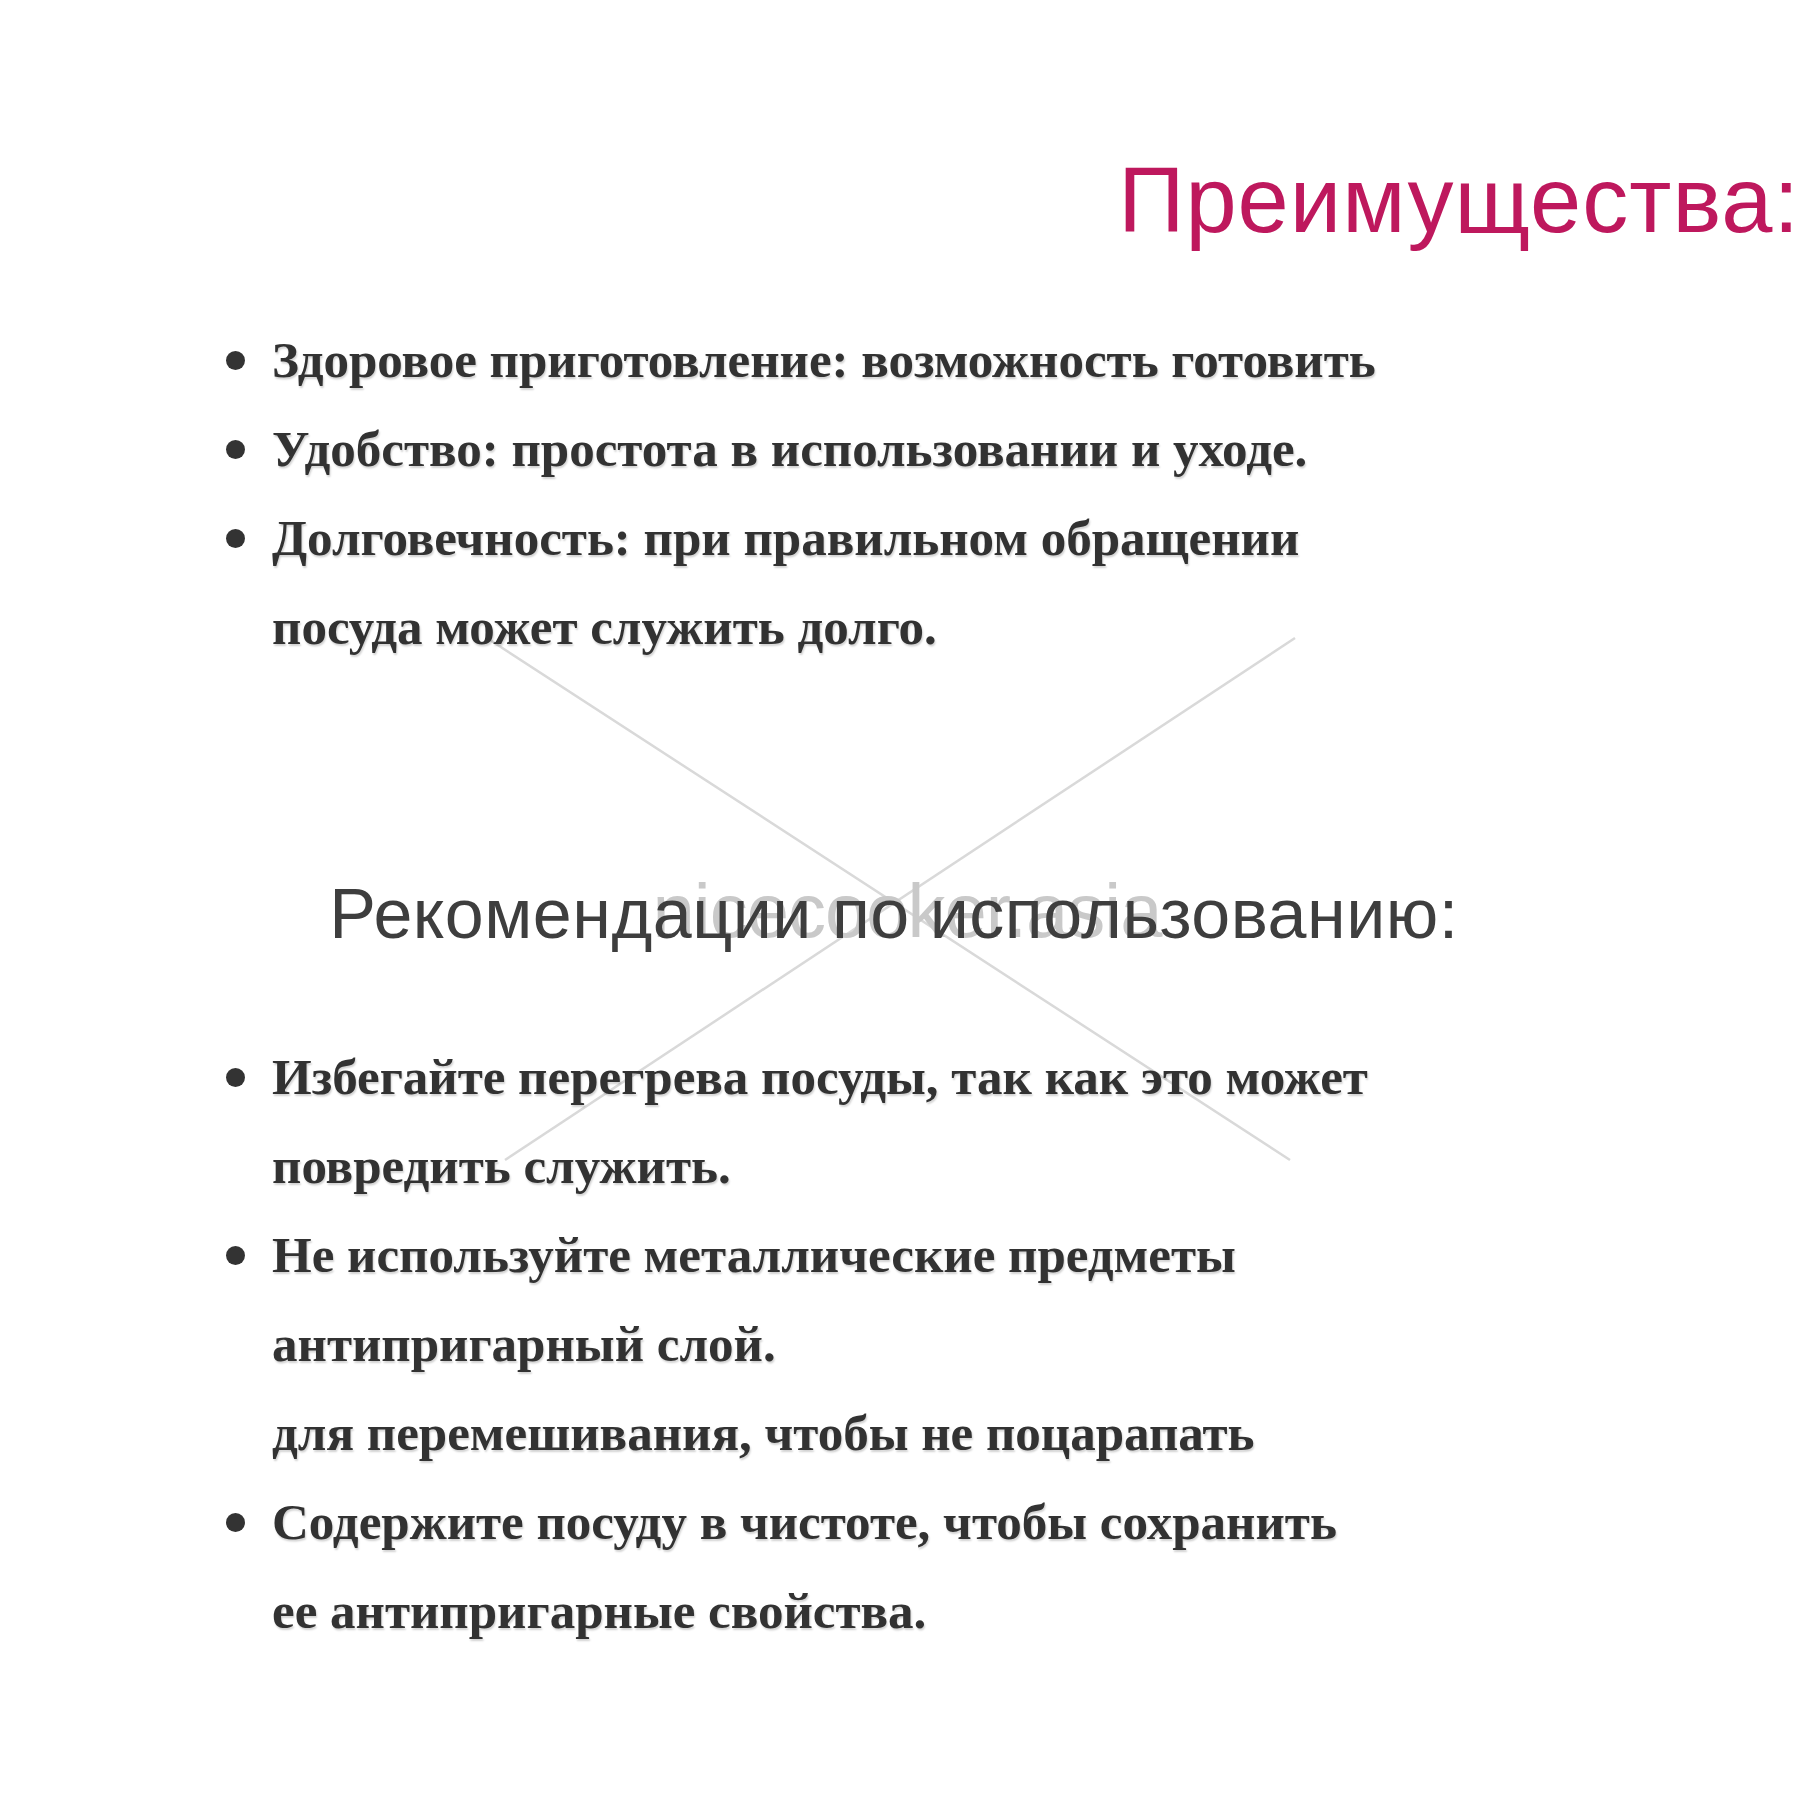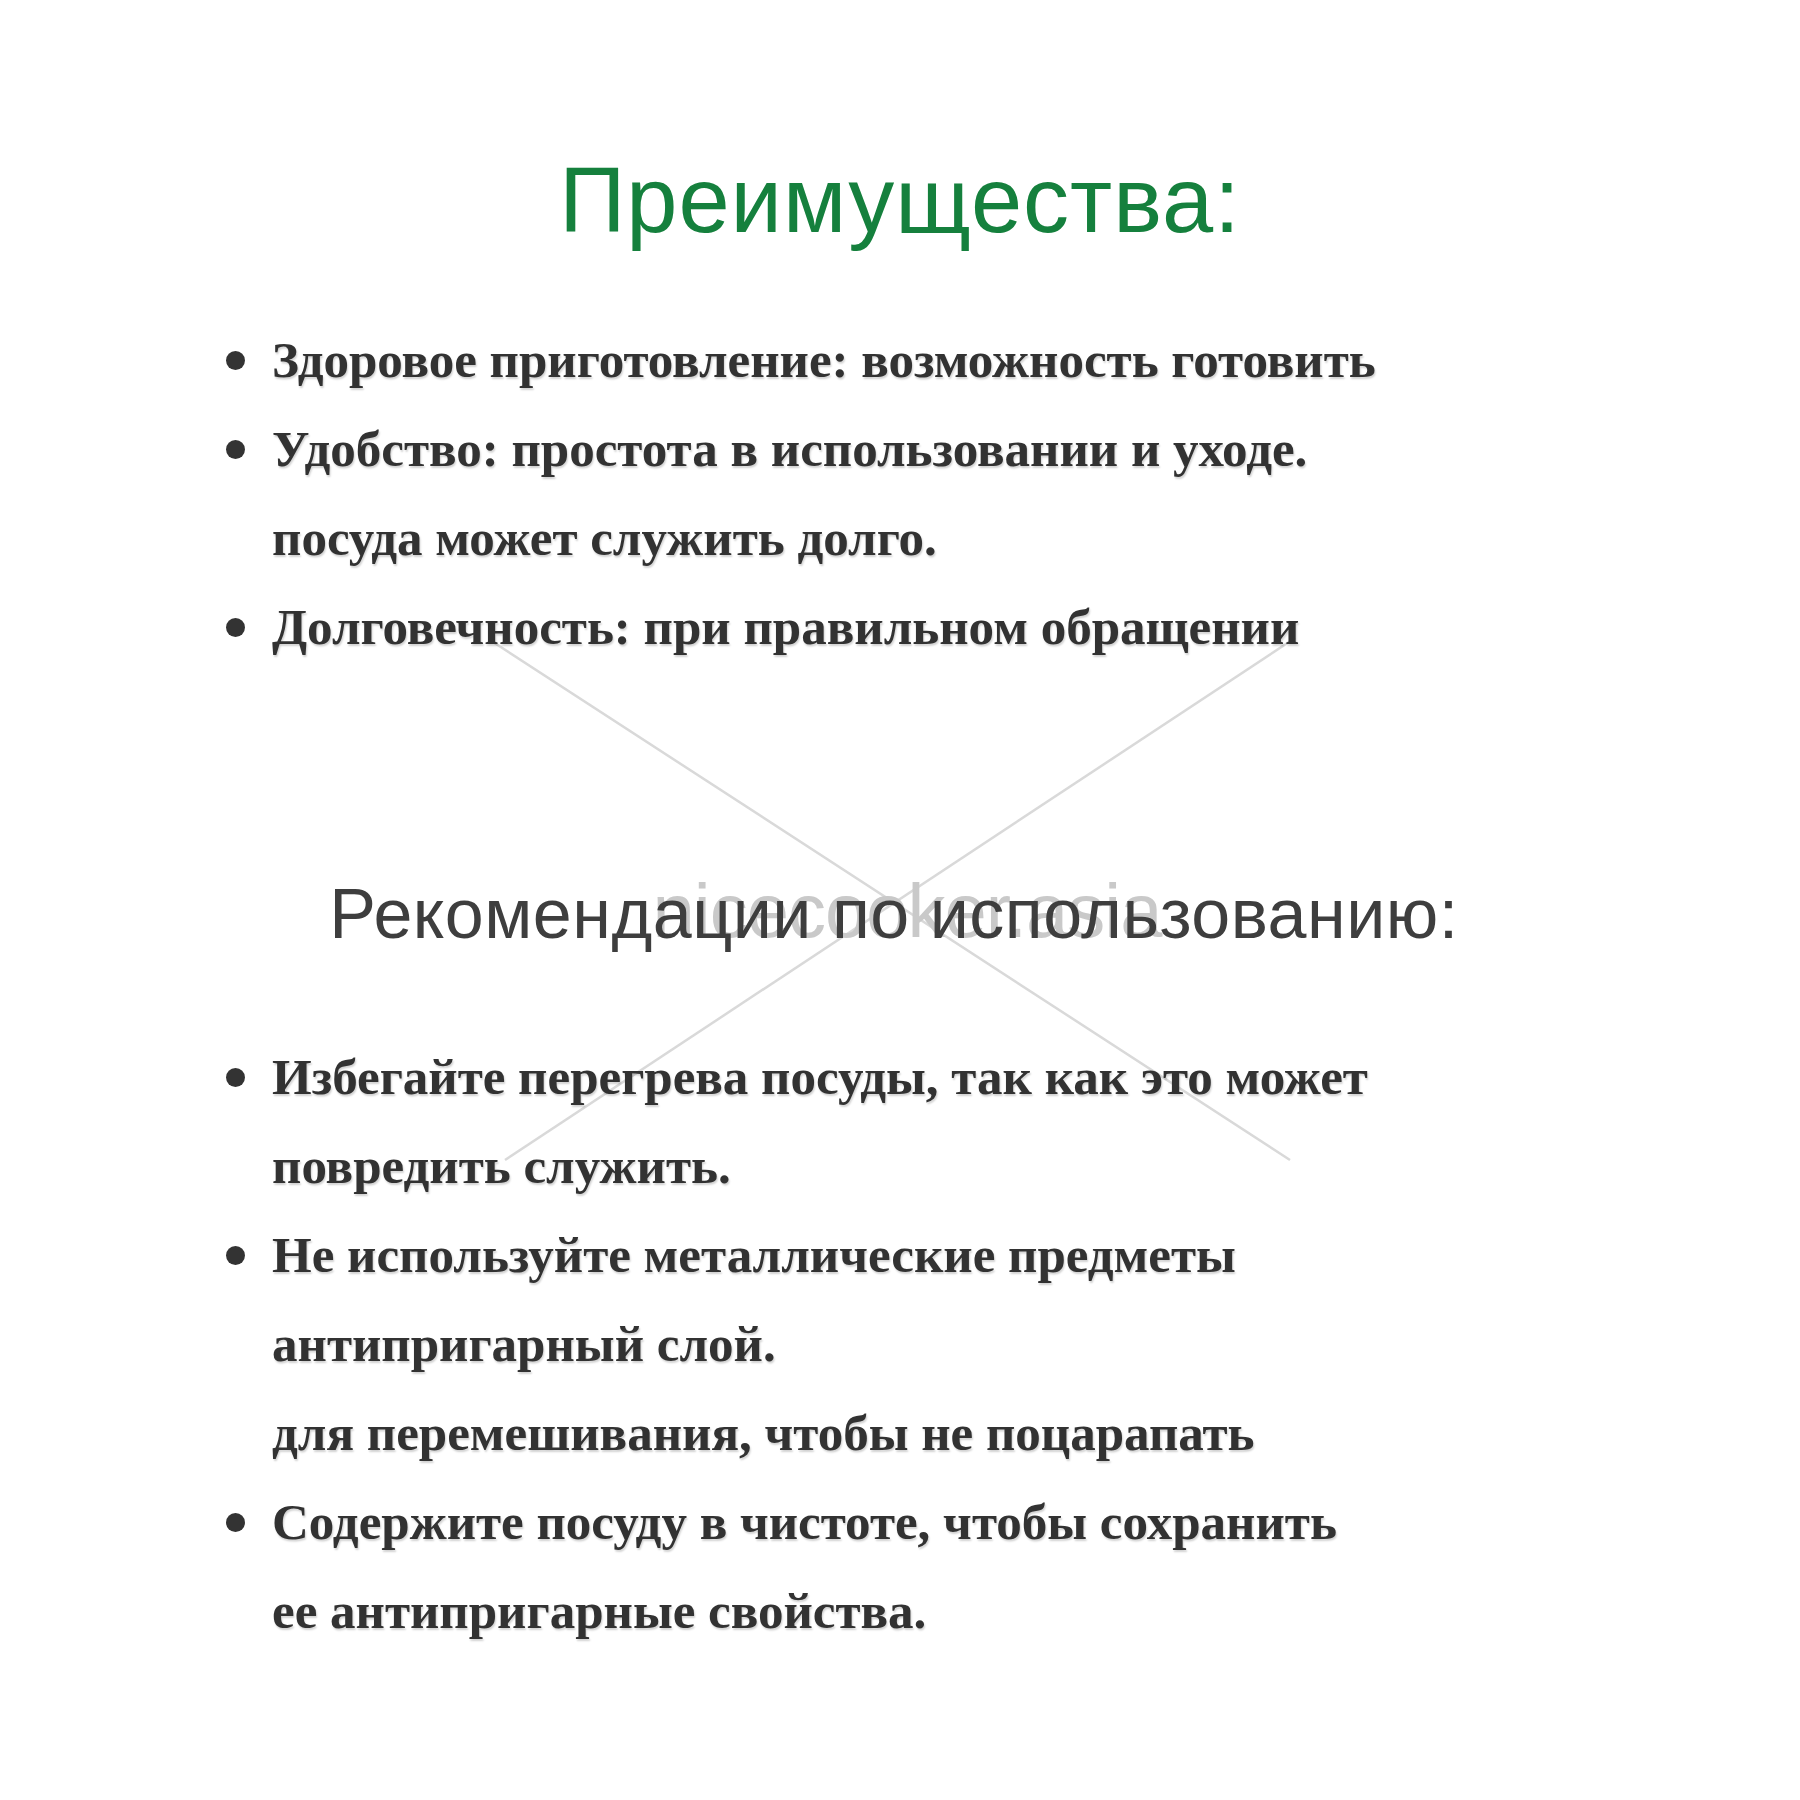--- a/index.html
+++ b/index.html
@@ -18,23 +18,23 @@
     text-align:center;
     font-size:76px;line-height:1;font-weight:400;
     letter-spacing:-1px;
     color:#c9c9c9;
     margin-left:14px;
   }
   
   .content{position:absolute;inset:0;z-index:1;}
   .h1{
     position:absolute;top:154px;left:0;right:0;
-    text-align:center;
+    text-align:right;
     font-size:92px;line-height:1;font-weight:300;
-    color:#15803d;letter-spacing:1px;
+    color:#be185d;letter-spacing:1px;
   }
   .h2{
     position:absolute;top:879px;left:0;right:12px;
     text-align:center;
     font-size:70px;line-height:1;font-weight:300;
     color:#3e3e3e;letter-spacing:0.5px;
   }
   .list{
     position:absolute;left:272px;width:1380px;
     font-size:51px;font-weight:700;color:#323232;
@@ -75,25 +75,25 @@
     <div class="list list-advantages">
       <div class="row">
         <span class="dot"></span>
         <span>Здоровое приготовление: возможность готовить</span>
       </div>
       <div class="row">
         <span class="dot"></span>
         <span>Удобство: простота в использовании и уходе.</span>
       </div>
       <div class="row">
-        <span>посуда может служить долго.</span>
+        <span class="dot"></span>
+        <span>Долговечность: при правильном обращении</span>
       </div>
       <div class="row">
-        <span class="dot"></span>
-        <span>Долговечность: при правильном обращении</span>
+        <span>посуда может служить долго.</span>
       </div>
     </div>
 
     <div class="h2">Рекомендации по использованию:</div>
 
     <div class="list list-recommendations">
       <div class="row">
         <span class="dot"></span>
         <span>Избегайте перегрева посуды, так как это может</span>
       </div>

